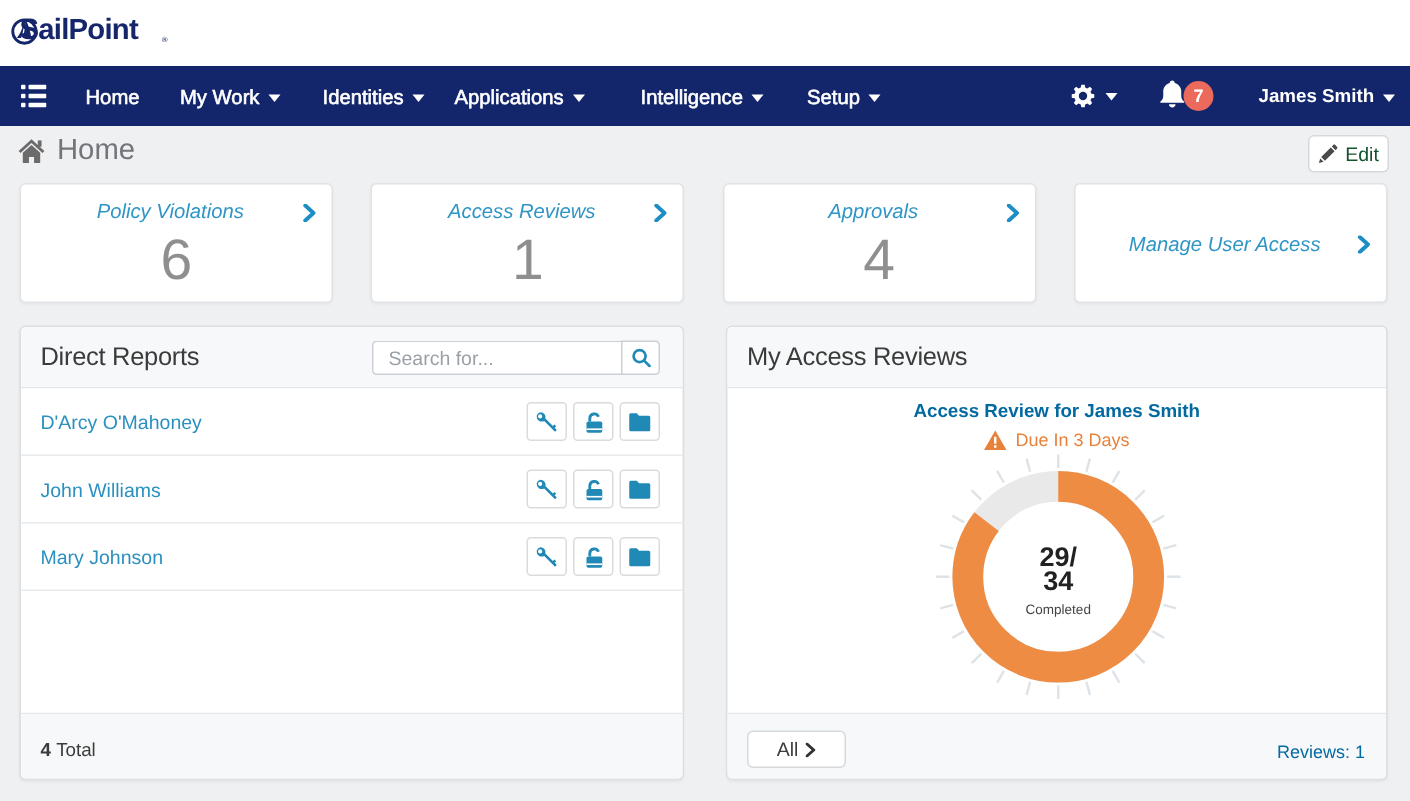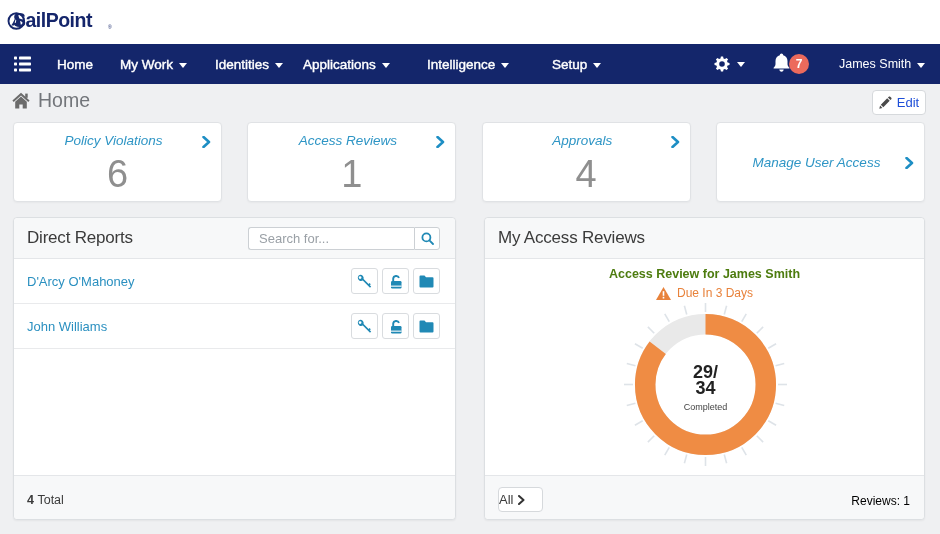--- a/index.html
+++ b/index.html
@@ -12,21 +12,21 @@
 
 
 .nav { height:40px; background:#14266b; position:relative; color:#fff; font-size:13.5px; }
 .nav-item { position:absolute; top:0; height:40px; display:flex; align-items:center; -webkit-text-stroke:0.4px #fff; }
 .caret { width:0; height:0; border-left:4px solid transparent; border-right:4px solid transparent; border-top:5px solid #fff; margin-left:6px; margin-top:2px; }
 .badge { position:absolute; background:#ec6a5c; color:#fff; border-radius:50%; width:20px; height:20px; font-size:12px; font-weight:bold; display:flex; align-items:center; justify-content:center; }
 
 
 .heading { height:38px; display:flex; align-items:center; padding:0 14px 0 12px; position:relative; }
 .heading-title { font-size:19.5px; color:#72757a; margin-left:8px; position:relative; top:-3px; }
-.btn-edit { position:absolute; right:14px; top:6px; width:54px; height:25px; background:#fff; border:1px solid #d6d9dc; border-radius:4px; display:flex; align-items:center; justify-content:center; font-size:13px; color:#1d4ed8; }
+.btn-edit { position:absolute; right:14px; top:6px; width:54px; height:25px; background:#fff; border:1px solid #d6d9dc; border-radius:4px; display:flex; align-items:center; justify-content:center; font-size:13px; color:#14532d; }
 
 
 .cards { display:flex; justify-content:space-between; padding:0 15px 0 13px; }
 .card { width:209px; height:80px; background:#fff; border:1px solid #e0e2e5; border-radius:4px; box-shadow:0 1px 2px rgba(0,0,0,0.04); position:relative; }
 .card-title { text-align:center; margin-top:10px; font-size:13.5px; color:#2e95c5; padding-right:8px;font-style:italic; }
 .card-num { text-align:center; font-size:38px; color:#8f8f8f; margin-top:5px; }
 .card-chev { position:absolute; right:10px; }
 
 
 .panels { display:flex; padding:0 15px 0 13px; margin-top:15px; }
@@ -41,24 +41,24 @@
 .row { height:45px; display:flex; align-items:center; padding:0 15px 0 13px; border-bottom:1px solid #e9eaec; }
 .row-name { font-size:13px; color:#2b90c0; }
 .row-btns { margin-left:auto; display:flex; }
 .ibtn { width:27px; height:26px; background:#fff; border:1px solid #d9dcdf; border-radius:3px; margin-left:4px; display:flex; align-items:center; justify-content:center; }
 .search { margin-left:auto; display:flex; }
 .search input { width:166px; height:23px; border:1px solid #ccd0d4; border-right:none; border-radius:3px 0 0 3px; padding:0 10px; font-size:13px; color:#999; font-family:"Liberation Sans",sans-serif; }
 .search input::placeholder { color:#9aa0a6; }
 .sbtn { width:26px; height:23px; background:#fff; border:1px solid #ccd0d4; border-radius:0 3px 3px 0; display:flex; align-items:center; justify-content:center; }
 
 
-.ar-title { text-align:center; font-size:12.5px; font-weight:bold; color:#4d7c0f; margin-top:8px; }
+.ar-title { text-align:center; font-size:12.5px; font-weight:bold; color:#0369a1; margin-top:8px; }
 .ar-due { text-align:center; font-size:12px; color:#e8823b; margin-top:5px; display:flex; align-items:center; justify-content:center; }
-.btn-all { width:45px; height:25px; background:#fff; border:1px solid #d6d9dc; border-radius:4px; display:flex; align-items:center; font-size:13px; color:#3b3b3b; }
-.foot-right { margin-left:auto; font-size:12px; color:#000000; position:relative; top:1px; }
+.btn-all { width:66px; height:25px; background:#fff; border:1px solid #d6d9dc; border-radius:4px; display:flex; align-items:center; justify-content:center; font-size:13px; color:#3b3b3b; }
+.foot-right { margin-left:auto; font-size:12px; color:#0369a1; position:relative; top:1px; }
 </style>
 </head>
 <body>
 
 <div class="topbar">
   <svg width="26" height="30" viewBox="0 0 26 30" style="position:absolute; left:4px; top:7px;">
     <circle cx="12.3" cy="14" r="7.8" fill="none" stroke="#15266b" stroke-width="1.9"></circle>
     <path d="M12.4 5.6 C11.5 10.8 9.8 15.2 7.2 18.4 L10.1 18.4 C11.3 14.6 12.1 10.4 12.4 5.6 Z" fill="#15266b"></path>
     <path d="M13.1 5.6 C14.8 9.6 16.4 14 16.9 18.4 L11.2 18.4 C12.3 14.2 12.9 10.2 13.1 5.6 Z" fill="#15266b"></path>
   </svg>
@@ -73,31 +73,31 @@
     <rect x="0" y="6.5" width="3" height="3" rx="0.7"></rect>
       <rect x="5" y="6.5" width="12" height="3" rx="0.7"></rect>
     <rect x="0" y="12.5" width="3" height="3" rx="0.7"></rect>
       <rect x="5" y="12.5" width="12" height="3" rx="0.7"></rect>
   </svg>
   <div class="nav-item" style="left:57px;">Home</div>
   <div class="nav-item" style="left:120px;">My Work<span class="caret"></span></div>
   <div class="nav-item" style="left:215px;">Identities<span class="caret"></span></div>
   <div class="nav-item" style="left:303px;">Applications<span class="caret"></span></div>
   <div class="nav-item" style="left:427px;">Intelligence<span class="caret"></span></div>
-  <div class="nav-item" style="left:552px;align-items:center;">Setup<span class="caret"></span></div>
+  <div class="nav-item" style="left:538px;align-items:center;">Setup<span class="caret"></span></div>
   <svg style="position:absolute; left:714px; top:12px;" width="16" height="16" viewBox="0 0 16 16" fill="#fff">
     <path d="M8 5.2 A2.8 2.8 0 1 0 8 10.8 A2.8 2.8 0 1 0 8 5.2 Z M6.9 0.5 L9.1 0.5 L9.5 2.4 L10.9 3 L12.6 1.9 L14.1 3.4 L13 5.1 L13.6 6.5 L15.5 6.9 L15.5 9.1 L13.6 9.5 L13 10.9 L14.1 12.6 L12.6 14.1 L10.9 13 L9.5 13.6 L9.1 15.5 L6.9 15.5 L6.5 13.6 L5.1 13 L3.4 14.1 L1.9 12.6 L3 10.9 L2.4 9.5 L0.5 9.1 L0.5 6.9 L2.4 6.5 L3 5.1 L1.9 3.4 L3.4 1.9 L5.1 3 L6.5 2.4 Z"></path>
   </svg>
   <div class="caret" style="position:absolute; left:737px; top:18px; margin:0;"></div>
   <svg style="position:absolute; left:772px; top:9px;" width="19" height="20" viewBox="0 0 19 20" fill="#fff">
     <path d="M9.5 0.6 C10.4 0.6 11.2 1.4 11.2 2.3 C13.7 3 15.5 5.3 15.5 7.9 L15.5 11 C15.5 12.6 16.3 13.8 17.4 14.7 L17.4 15.5 L1.6 15.5 L1.6 14.7 C2.7 13.8 3.5 12.6 3.5 11 L3.5 7.9 C3.5 5.3 5.3 3 7.8 2.3 C7.8 1.4 8.6 0.6 9.5 0.6 Z"></path>
     <path d="M7.3 16.5 L11.7 16.5 C11.7 17.7 10.7 18.7 9.5 18.7 C8.3 18.7 7.3 17.7 7.3 16.5 Z"></path>
   </svg>
   <div class="badge" style="left:789px; top:10px;">7</div>
-  <div class="nav-item" style="left:839px; font-weight:normal; font-size:12.5px; -webkit-text-stroke:0;">James Smith<span class="caret"></span></div>
+  <div class="nav-item" style="left:839px; font-weight:bold; font-size:12.5px; -webkit-text-stroke:0;">James Smith<span class="caret"></span></div>
 </div>
 
 <div class="heading">
   <svg width="18" height="17" viewBox="0 0 18 17" fill="#6b6b6b" style="position:relative; top:-3px;">
     <path d="M9 0.8 L17.6 8.6 L16.3 10 L9 3.4 L1.7 10 L0.4 8.6 Z"></path>
     <rect x="13.2" y="1.6" width="2.5" height="4.2"></rect>
     <path d="M3.2 9.8 L9 4.6 L14.8 9.8 L14.8 16.6 L10.7 16.6 L10.7 12.6 L7.3 12.6 L7.3 16.6 L3.2 16.6 Z"></path>
   </svg>
   <span class="heading-title">Home</span>
   <div class="btn-edit">
@@ -171,20 +171,44 @@
           </div>
           <div class="ibtn">
             <svg width="15" height="13" viewBox="0 0 15 13">
               <path d="M0.5 1.5 A1 1 0 0 1 1.5 0.5 L5.5 0.5 L7 2.2 L13.5 2.2 A1 1 0 0 1 14.5 3.2 L14.5 11.5 A1 1 0 0 1 13.5 12.5 L1.5 12.5 A1 1 0 0 1 0.5 11.5 Z" fill="#2089b5"></path>
             </svg>
           </div>
         </div>
       </div>
     <div class="row">
         <span class="row-name">John Williams</span>
+        <div class="row-btns">
+          <div class="ibtn">
+            <svg width="15" height="15" viewBox="0 0 15 15">
+              <g fill="#2089b5">
+                <path d="M3.2 0.8 A3.4 3.4 0 0 0 0.8 3.2 A3.4 3.4 0 0 0 5.8 6.6 L13 13.8 L14.2 12.6 L12.8 11.2 L13.8 10.2 L12.6 9 L11.6 10 L6.6 5 A3.4 3.4 0 0 0 3.2 0.8 Z M3.1 2.2 A1.4 1.4 0 1 1 3.1 5 A1.4 1.4 0 0 1 3.1 2.2 Z"></path>
+              </g>
+            </svg>
+          </div>
+          <div class="ibtn">
+            <svg width="14" height="15" viewBox="0 0 14 15">
+              <rect x="2" y="7" width="10.5" height="7.5" rx="1.2" fill="#2089b5"></rect>
+              <rect x="2" y="11.6" width="10.5" height="1.1" fill="#fff"></rect>
+              <path d="M4.2 7 L4.2 4.7 A3 3 0 0 1 10 3.9" fill="none" stroke="#2089b5" stroke-width="1.9"></path>
+            </svg>
+          </div>
+          <div class="ibtn">
+            <svg width="15" height="13" viewBox="0 0 15 13">
+              <path d="M0.5 1.5 A1 1 0 0 1 1.5 0.5 L5.5 0.5 L7 2.2 L13.5 2.2 A1 1 0 0 1 14.5 3.2 L14.5 11.5 A1 1 0 0 1 13.5 12.5 L1.5 12.5 A1 1 0 0 1 0.5 11.5 Z" fill="#2089b5"></path>
+            </svg>
+          </div>
+        </div>
+      </div>
+    <div class="row">
+        <span class="row-name">Mary Johnson</span>
         <div class="row-btns">
           <div class="ibtn">
             <svg width="15" height="15" viewBox="0 0 15 15">
               <g fill="#2089b5">
                 <path d="M3.2 0.8 A3.4 3.4 0 0 0 0.8 3.2 A3.4 3.4 0 0 0 5.8 6.6 L13 13.8 L14.2 12.6 L12.8 11.2 L13.8 10.2 L12.6 9 L11.6 10 L6.6 5 A3.4 3.4 0 0 0 3.2 0.8 Z M3.1 2.2 A1.4 1.4 0 1 1 3.1 5 A1.4 1.4 0 0 1 3.1 2.2 Z"></path>
               </g>
             </svg>
           </div>
           <div class="ibtn">
             <svg width="14" height="15" viewBox="0 0 14 15">

